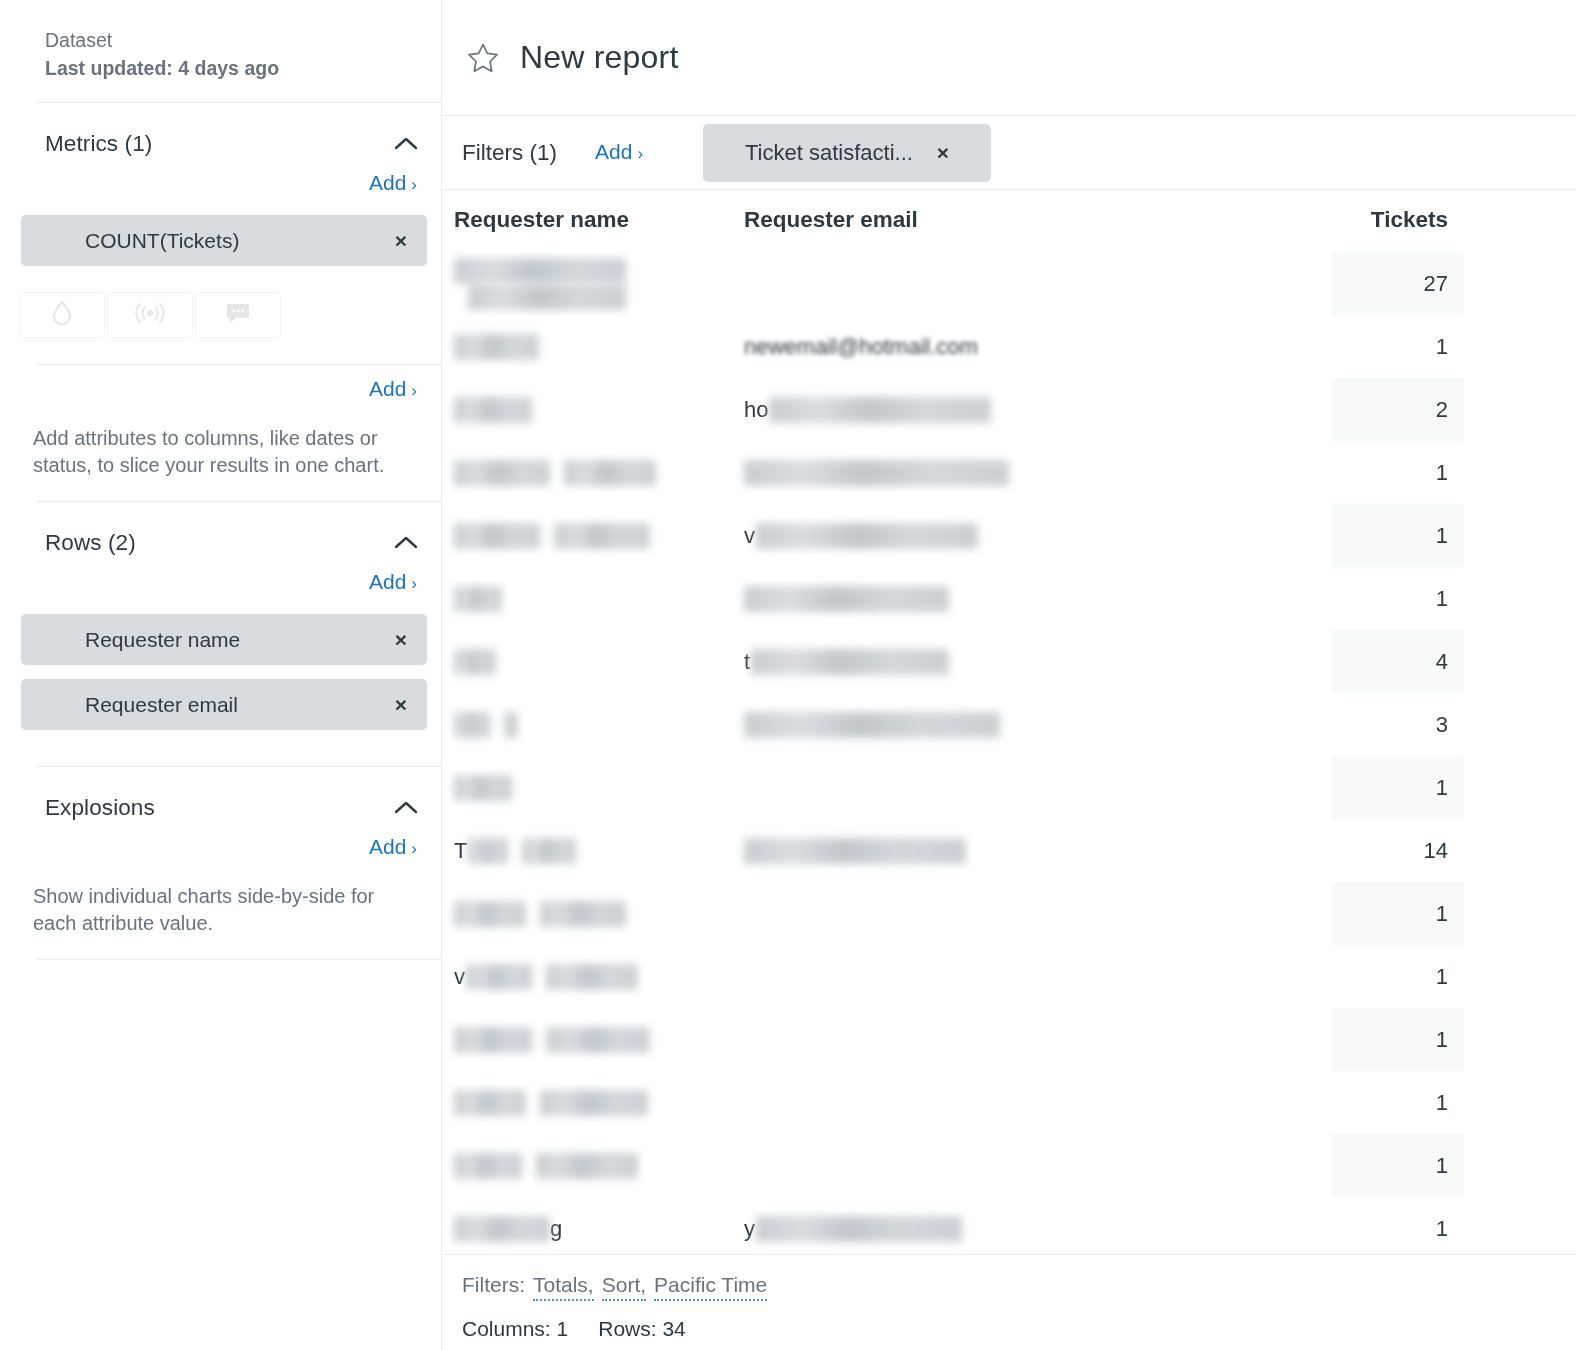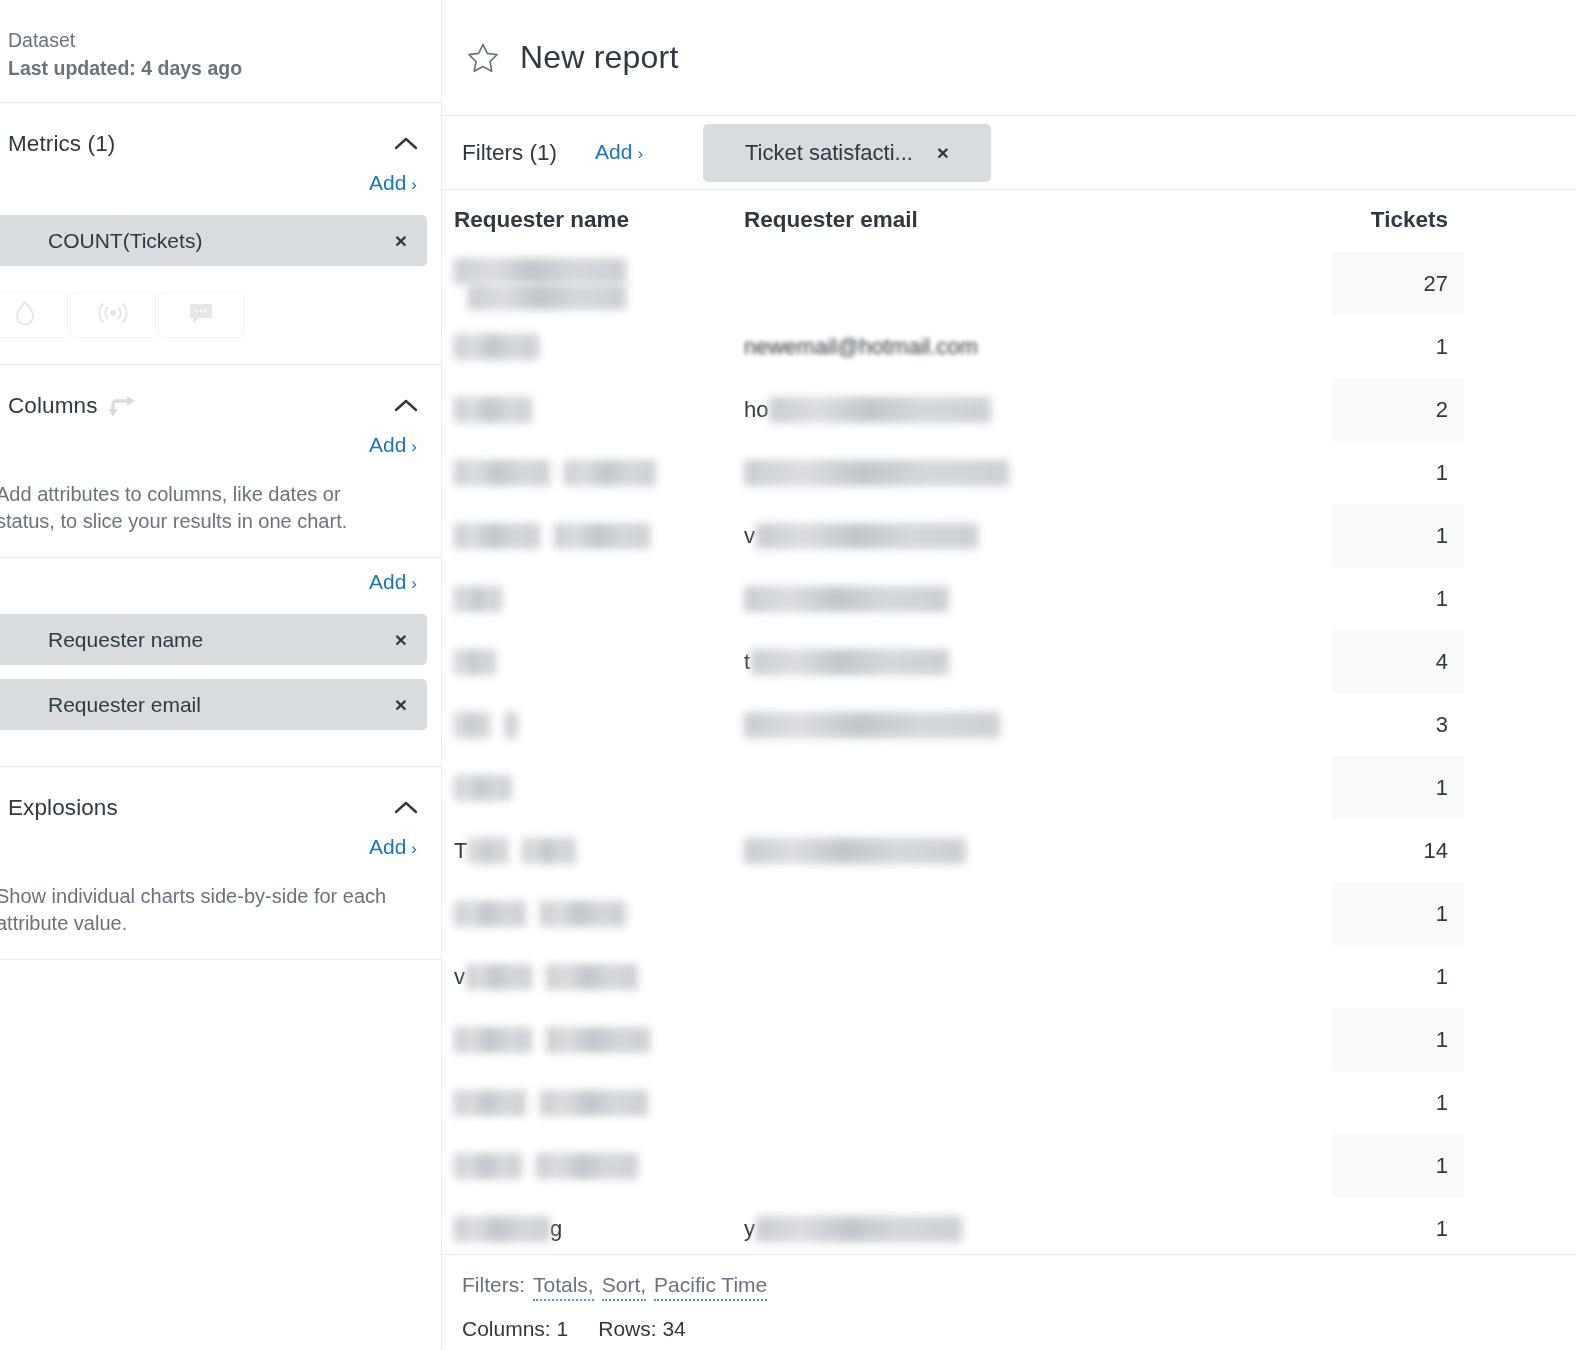--- a/index.html
+++ b/index.html
@@ -13,20 +13,21 @@
 
   .app { display: flex; width: 1576px; height: 1350px; position: relative; }
 
   
   .sidebar {
     width: 442px; height: 1350px;
     background: #fff;
     border-right: 1px solid #e9ebed;
     position: relative;
     flex: 0 0 442px;
+    padding-left: 37px;
   }
 
   .ds-block { padding: 26px 0 20px 0; border-bottom: 1px solid #e9ebed; }
   .ds-label { font-size: 19.5px; color: #68737d; line-height: 28px; padding-left: 8px; }
   .ds-name  { font-size: 21px; color: #2f3941; line-height: 30px; padding-left: 8px; }
   .ds-upd   { font-size: 19.5px; color: #68737d; line-height: 28px; padding-left: 8px; font-weight: bold; }
 
   .section { border-bottom: 1px solid #e9ebed; position: relative; padding-bottom: 22px; }
   .section-head {
     display: flex; align-items: center;
@@ -222,45 +223,38 @@
               <circle cx="8.5" cy="9" r="1.5" fill="#fbfbfc"></circle>
               <circle cx="13" cy="9" r="1.5" fill="#fbfbfc"></circle>
               <circle cx="17.5" cy="9" r="1.5" fill="#fbfbfc"></circle>
             </svg>
           </span>
         </div>
       </div>
     </section>
 
     <section class="section">
+      <div class="add-row">
+        <span class="add-link">
+          <span>Add</span>
+          <span class="caret">›</span>
+        </span>
+      </div>
+      <div class="hint">Add attributes to columns, like dates or status, to slice your results in one chart.</div>
+    </section>
+
+    <section class="section">
       <div class="section-head">
-        <span class="section-title">Columns</span>
-        <span class="swap-icon">
-          <svg width="30" height="28" viewBox="0 0 30 28">
-            <path d="M6 21 v-9 a3 3 0 0 1 3 -3 h13" fill="none" stroke="#d8dcde" stroke-width="3.4" stroke-linecap="round"></path>
-            <polygon points="20,4 28,9 20,14" fill="#d8dcde"></polygon>
-            <polygon points="1.5,17 10.5,17 6,25" fill="#d8dcde"></polygon>
-          </svg>
-        </span>
+        <span class="section-title">Rows (2)</span>
         <span class="chev">
           <svg width="26" height="16" viewBox="0 0 26 16">
               <polyline points="3,12 13,3 23,12" fill="none" stroke="#2f3941" stroke-width="2.4" stroke-linecap="round" stroke-linejoin="round"></polyline>
             </svg>
         </span>
       </div>
-      <div class="add-row">
-        <span class="add-link">
-          <span>Add</span>
-          <span class="caret">›</span>
-        </span>
-      </div>
-      <div class="hint">Add attributes to columns, like dates or status, to slice your results in one chart.</div>
-    </section>
-
-    <section class="section">
       <div class="add-row">
         <span class="add-link">
           <span>Add</span>
           <span class="caret">›</span>
         </span>
       </div>
       <div class="chip-list">
         <div class="chip">
           <span class="chip-label">Requester name</span>
           <span class="chip-x">×</span>

